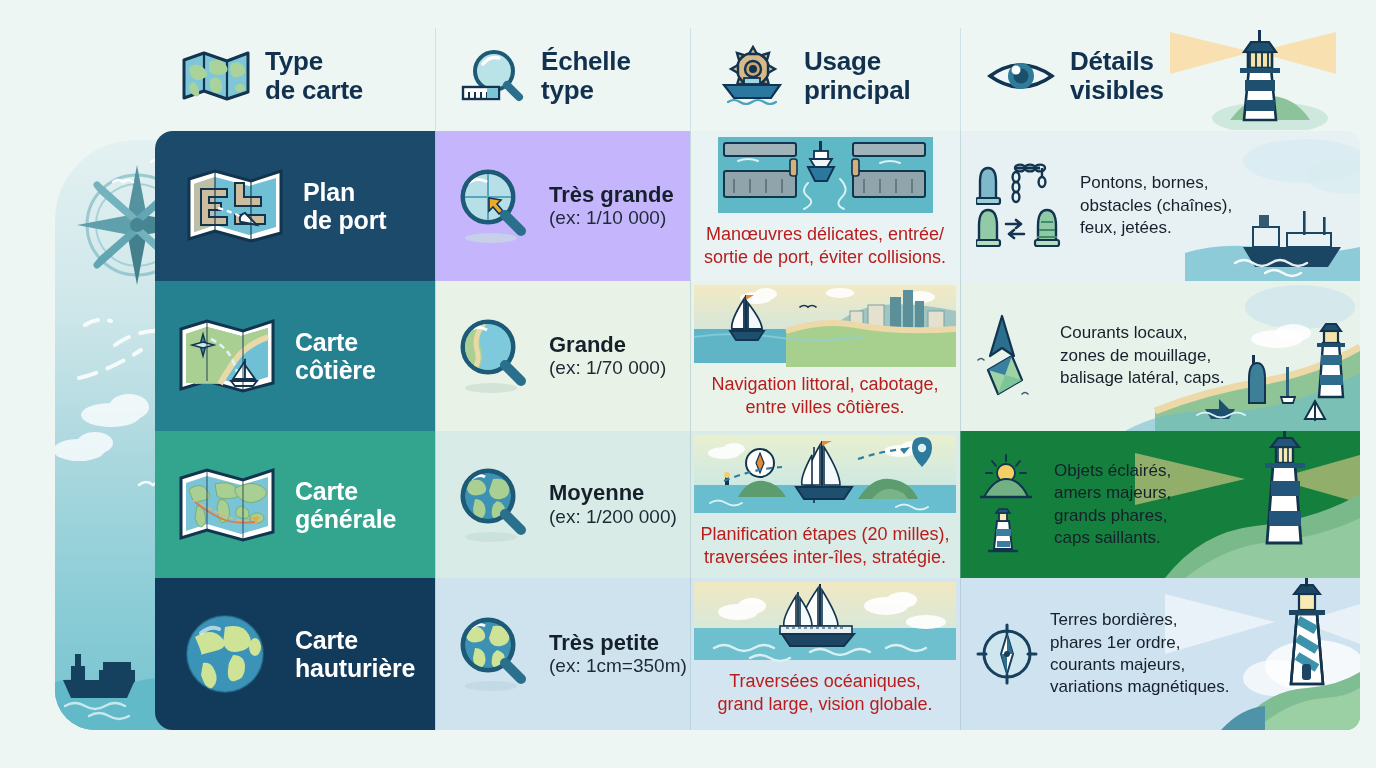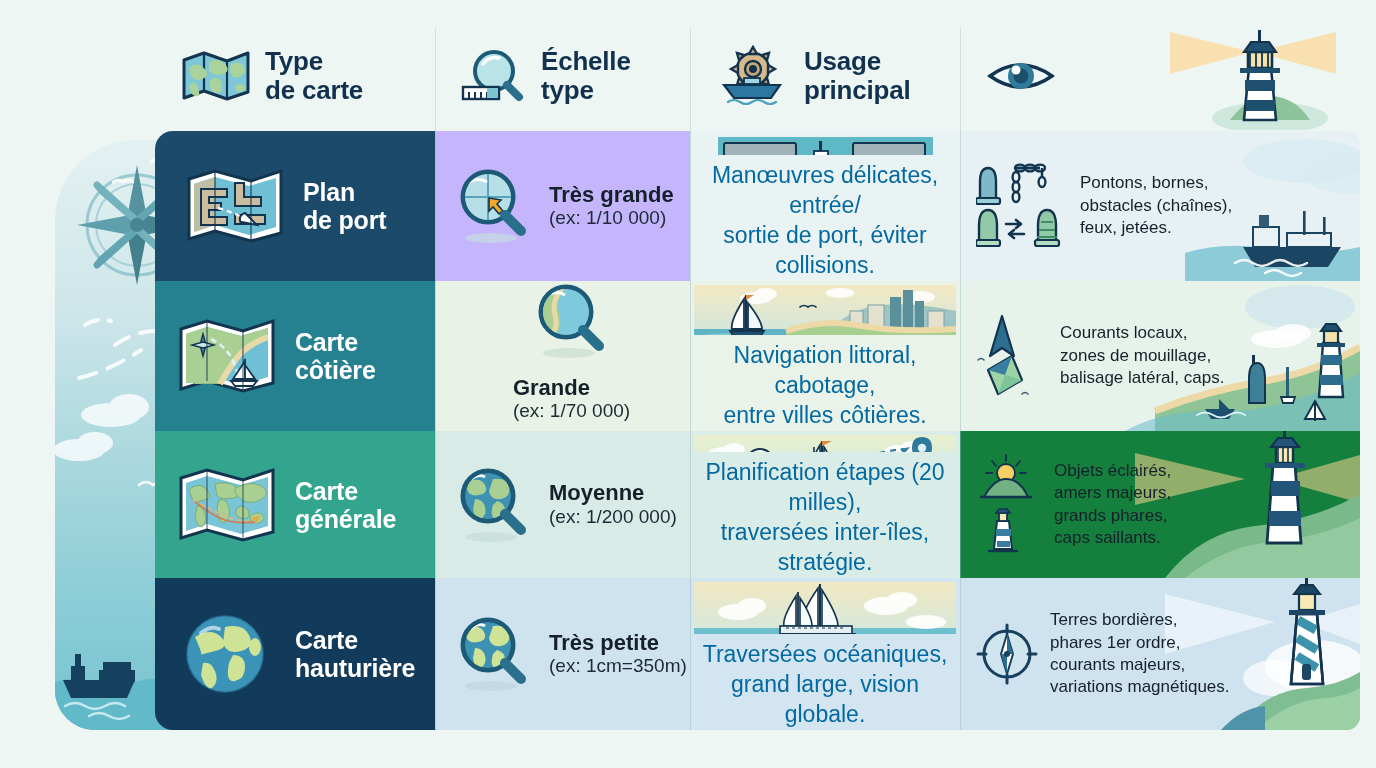--- a/index.html
+++ b/index.html
@@ -69,33 +69,33 @@
   .type-label .l2{ display:block; }
 
   
   .scale-cell { display:flex; align-items:center; gap:14px; padding-left:18px; }
   .scale-main { font-size:22px; font-weight:700; color:#15202b; line-height:1.15; }
   .scale-ex { font-size:19px; font-weight:400; color:#1d2a36; line-height:1.2; white-space:nowrap; }
 
   
   .usage-cell { display:flex; flex-direction:column; align-items:center; justify-content:flex-start; }
   .usage-art { width:100%; height:86px; position:relative; overflow:hidden; }
-  .usage-text { font-size:23px; color:#0369a1; text-align:center; line-height:1.3; padding:6px 8px 0; }
+  .usage-text { font-size:18px; color:#b91c1c; text-align:center; line-height:1.3; padding:6px 8px 0; }
 
   
   .details-cell { display:flex; align-items:center; gap:12px; padding-left:16px; position:relative; }
   .details-text { font-size:17px; color:#15202b; line-height:1.32; position:relative; z-index:3;}
   .details-art { position:absolute; right:0; top:0; bottom:0; width:235px; z-index:1; }
 
   .row1 .c1{ background:#1b4a6b;padding-left:30px; }
   .row2 .c1{ background:#25818f; }
   .row3 .c1{ background:#33a58f; }
   .row4 .c1{ background:#123a5a; }
   .row1 .c2{ background:#c4b5fd; } .row1 .c3{ background:#eaf3f4; } .row1 .c4{ background:#e7f1f4; }
-  .row2 .c2{ background:#e9f2e6;flex-direction:column; } .row2 .c3{ background:#e9f3ea; } .row2 .c4{ background:#e6f2ea; }
+  .row2 .c2{ background:#e9f2e6; } .row2 .c3{ background:#e9f3ea; } .row2 .c4{ background:#e6f2ea; }
   .row3 .c2{ background:#d9ebe6; } .row3 .c3{ background:#daece7; } .row3 .c4{ background:#15803d; }
   .row4 .c2{ background:#cfe3ef; } .row4 .c3{ background:#d3e5f0; } .row4 .c4{ background:#cfe2ef; }
 
   .row1 { height:150px; } .row2 { height:150px; } .row3 { height:147px; } .row4 { height:152px; }
 
   
   .row1 .c1 { border-top-left-radius:18px; }
   .row4 .c1 { border-bottom-left-radius:18px; }
   .row1 .c4 { border-top-right-radius:14px; }
   .row4 .c4 { border-bottom-right-radius:14px; }
@@ -228,20 +228,24 @@
         </div>
       </div>
 
       <div class="head-cell c4">
         <svg class="ico" width="70" height="44" viewBox="0 0 70 44">
           <path d="M4 22 q31 -22 62 0 q-31 22 -62 0 Z" fill="#eef6f8" stroke="#12344f" stroke-width="3.4"></path>
           <circle cx="35" cy="22" r="13" fill="#2f7b99"></circle>
           <circle cx="35" cy="22" r="7.5" fill="#1c4f6b"></circle>
           <circle cx="30" cy="16" r="4.5" fill="#ffffff"></circle>
         </svg>
+        <div class="head-label">
+          <span>Détails</span>
+          <span class="l2">visibles</span>
+        </div>
 
         <svg style="position:absolute;right:20px;top:-8px;" width="180" height="118" viewBox="0 0 180 118">
           <path d="M92 40 L10 20 L10 62 Z" fill="#fbd89a" opacity=".75"></path>
           <path d="M96 40 L176 20 L176 62 Z" fill="#fbd89a" opacity=".75"></path>
           <ellipse cx="110" cy="106" rx="58" ry="16" fill="#cfe8de"></ellipse>
           <path d="M70 108 q20 -26 42 -24 q24 2 38 24 Z" fill="#8cc39a"></path>
           <path d="M84 108 h32 l-5 -52 h-22 Z" fill="#ffffff" stroke="#12344f" stroke-width="2.6"></path>
           <rect x="85" y="68" width="30" height="11" fill="#1f4f6e"></rect>
           <rect x="86" y="88" width="29" height="11" fill="#1f4f6e"></rect>
           <rect x="88" y="40" width="24" height="16" fill="#f4e3a8" stroke="#12344f" stroke-width="2.6"></rect>

